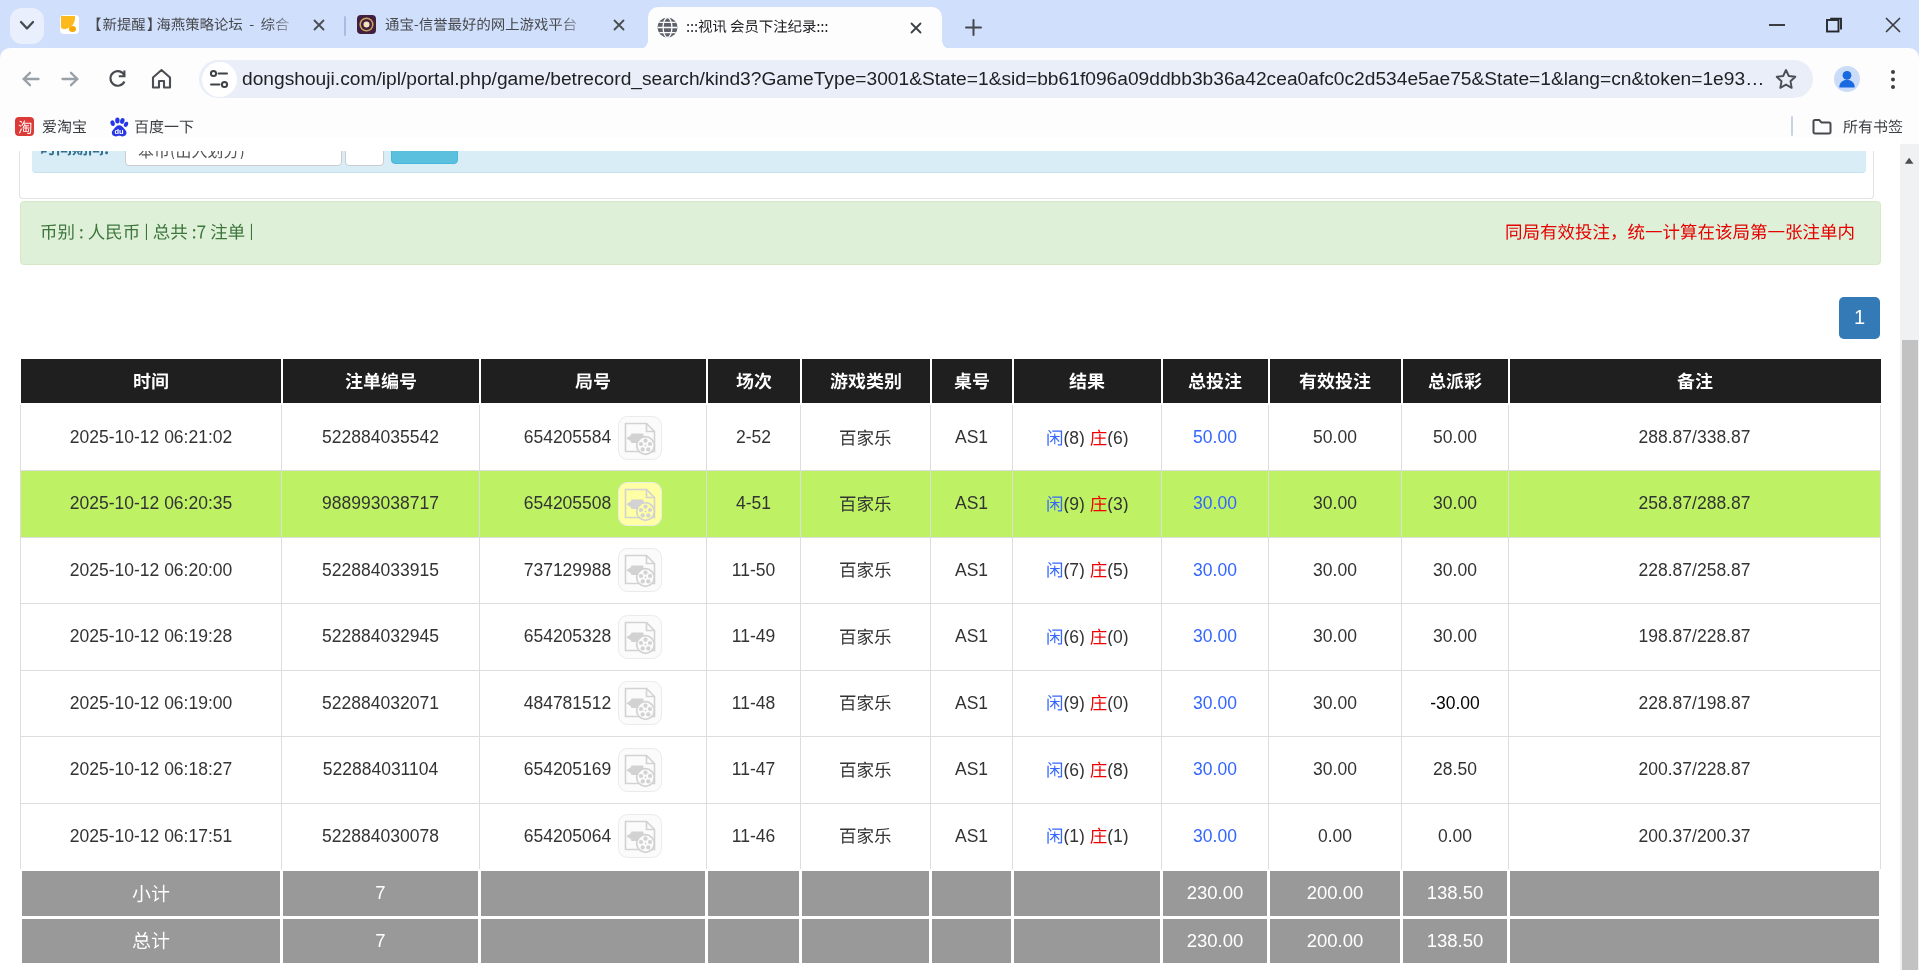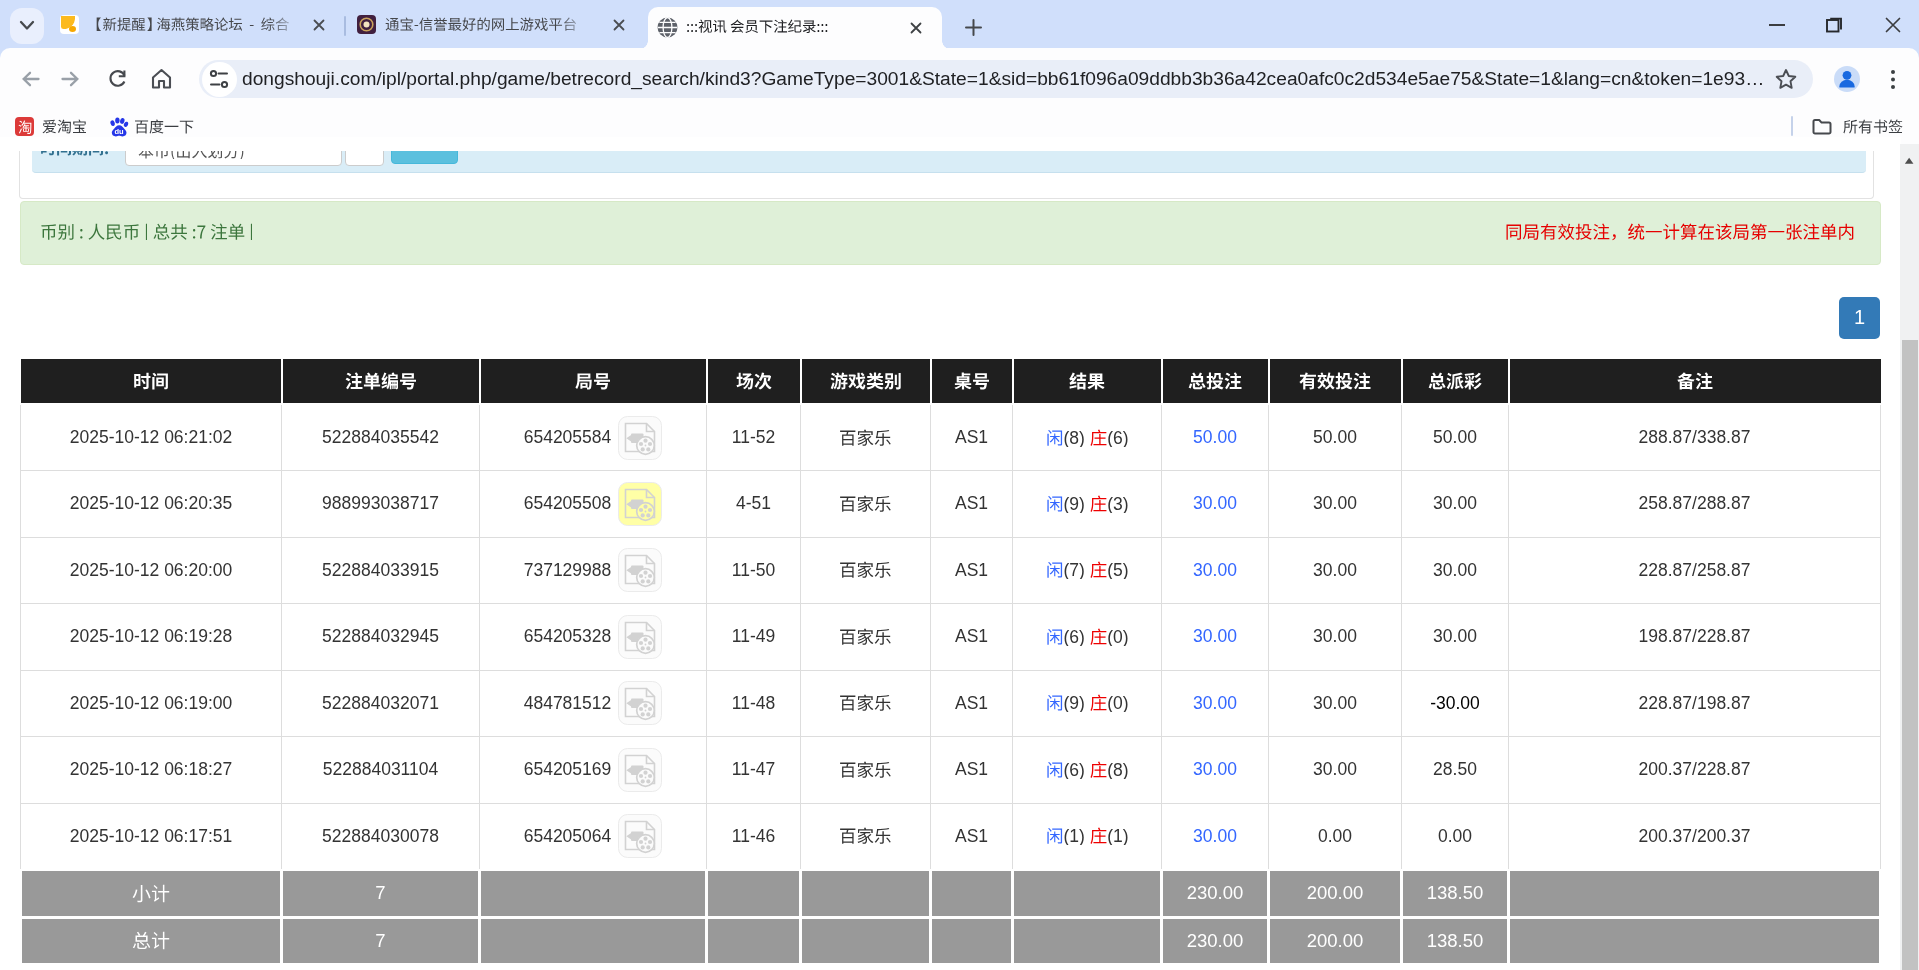--- a/index.html
+++ b/index.html
@@ -3,21 +3,21 @@
 *{margin:0;padding:0;box-sizing:border-box}
 html,body{width:1919px;height:970px;overflow:hidden;background:#d0dffb;font-family:"Liberation Sans",sans-serif}
 .abs{position:absolute}
 #surface{position:absolute;left:0;top:48px;width:1919px;height:922px;background:#fdfdfe;border-radius:10px 10px 0 0}
 #content{position:absolute;left:0;top:137px;width:1901px;height:833px;background:#fff}
 #tbl{position:absolute;left:19px;top:359px;border-collapse:collapse;table-layout:fixed;width:1860px}
 #tbl th{background:#1f1f1f;border-left:2px solid #fff;border-bottom:2px solid #fff;height:45px;padding:0}
 #tbl th:first-child{border-left:none}
 #tbl td{border:1px solid #ddd;text-align:center;vertical-align:middle;font-size:17.5px;color:#333;padding:0}
 #tbl tr.data{height:66.5px}
-#tbl tr.yel td{background:#ffffff}
+#tbl tr.yel td{background:#bef264}
 #tbl .blue{color:#36f}
 #tbl .red{color:#000000}
 #tbl tfoot td{background:#999;border:3px solid #fff;color:#fff;font-size:18.5px;height:47.5px}
 #tbl tfoot tr:first-child td{border-top:2px solid #fff}
 svg.cb{display:block;margin:0 auto}
 .ju{display:flex;align-items:center;justify-content:center;gap:7px}
 </style></head><body>
 <div class="abs" style="left:10px;top:8px;width:34px;height:36px;border-radius:12px;background:#e9effd"></div>
 <svg class="abs" style="left:19px;top:20px" width="16" height="11" viewBox="0 0 16 11">
     <path d="M2 2 L8 8.5 L14 2" stroke="#46494d" stroke-width="2.3" fill="none" stroke-linecap="round" stroke-linejoin="round"></path>
@@ -264,21 +264,21 @@
         <td>2025-10-12 06:21:02</td>
         <td>522884035542</td>
         <td>
           <div class="ju">
             <span>654205584</span>
             <svg width="44" height="44" viewBox="0 0 44 44">
               <use href="#vic"></use>
             </svg>
           </div>
         </td>
-        <td>11-52</td>
+        <td>2-52</td>
         <td>
           <svg class="cb" width="52.5" height="18" viewBox="0 0 52.5 18">
             <use href="#bjl" fill="#333"></use>
           </svg>
         </td>
         <td>AS1</td>
         <td>
           <svg class="cb" width="83" height="18" viewBox="0 0 83 18">
             <use href="#xian" fill="#36f"></use>
             <text x="17.5" y="15.4" font-family="Liberation Sans" font-size="17.5" fill="#333">(8)</text>

